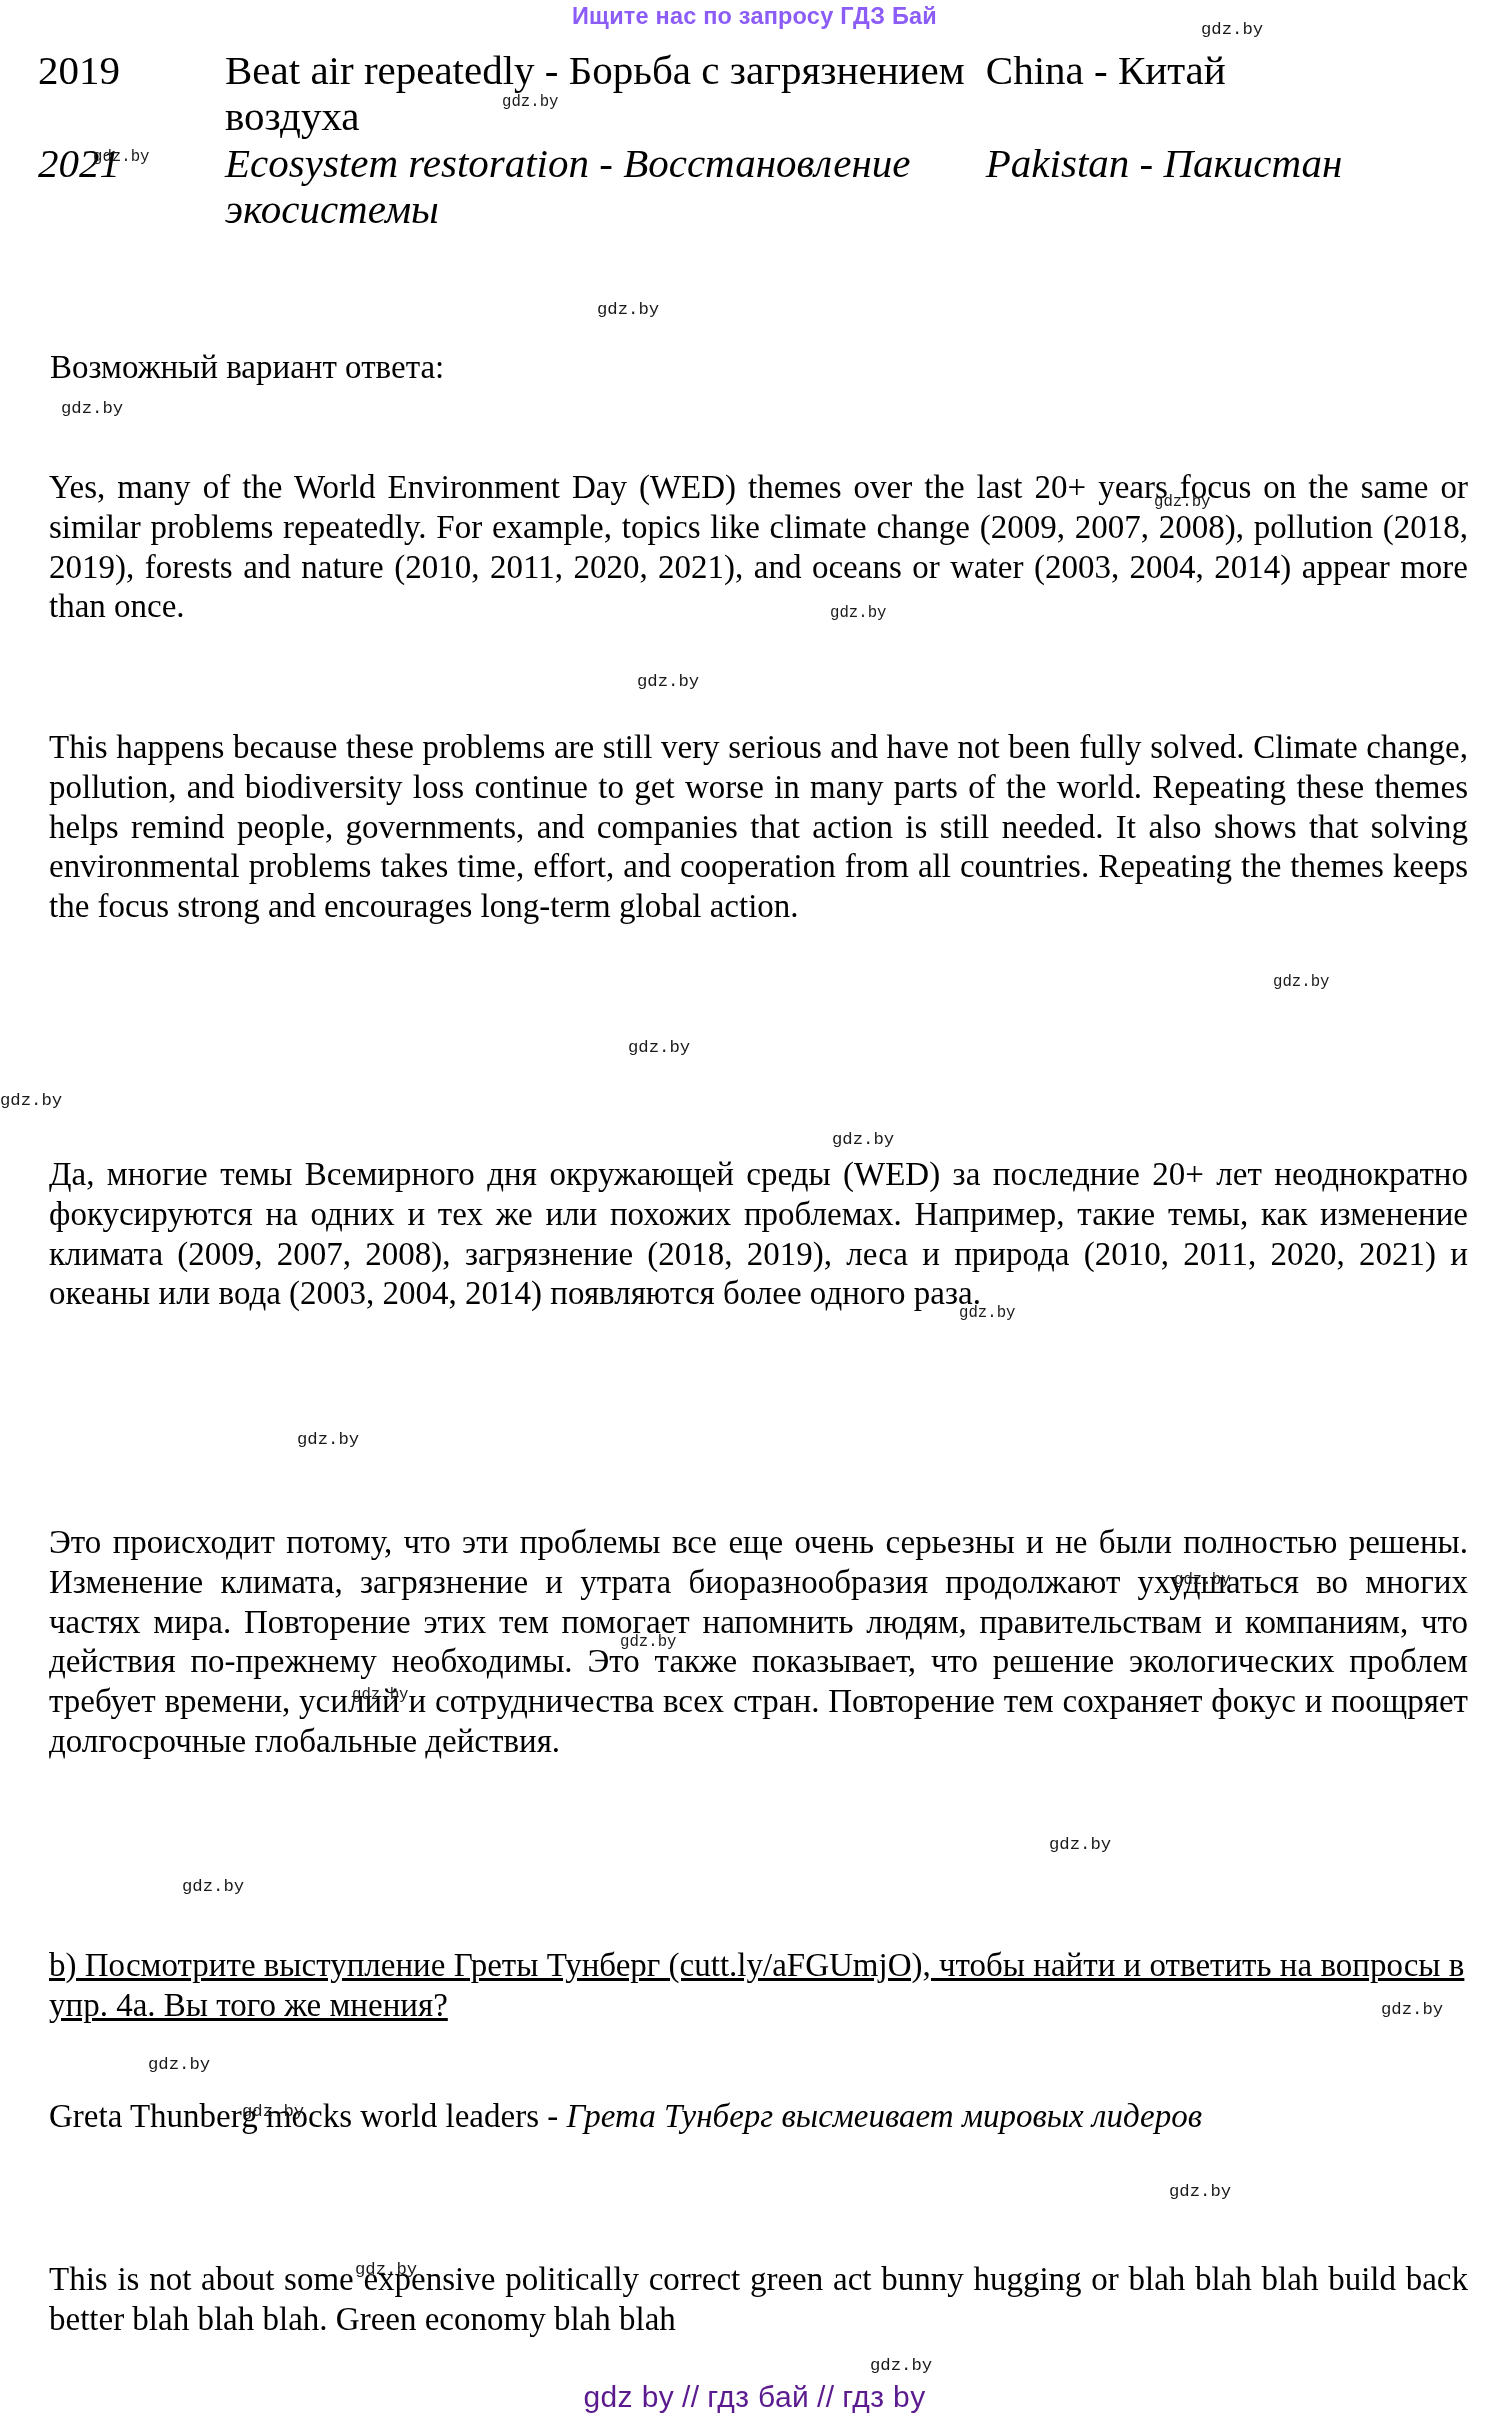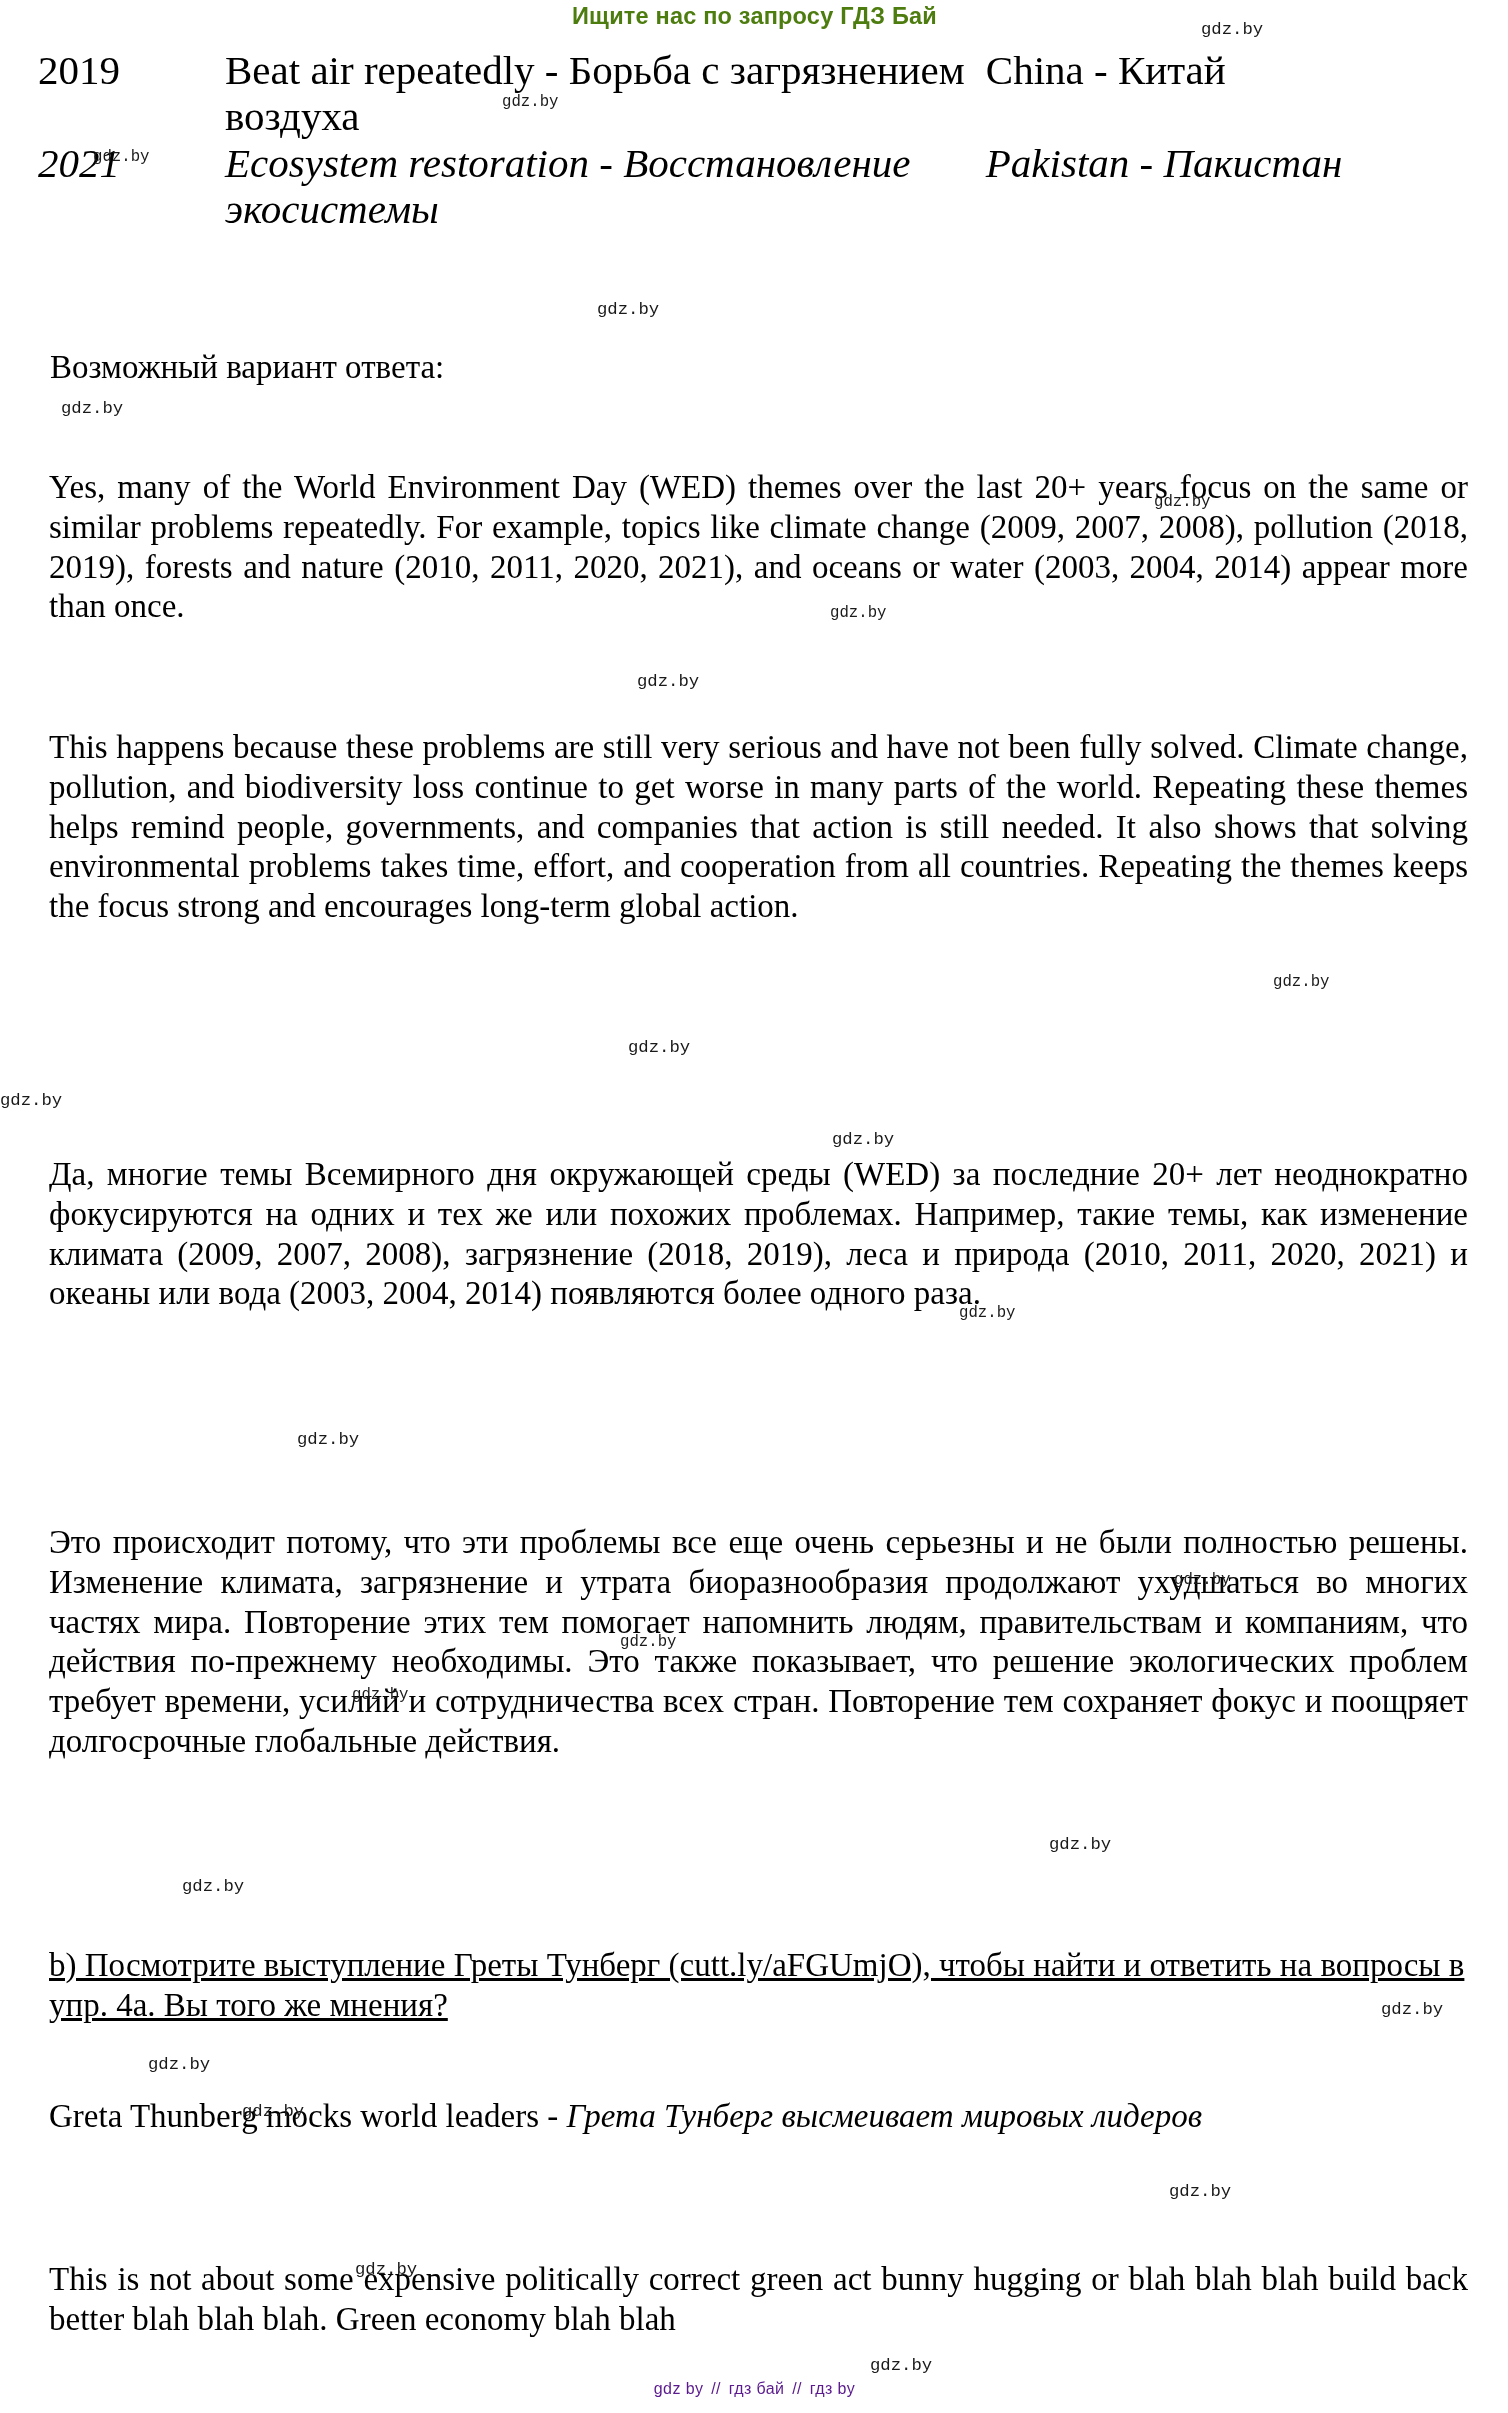--- a/index.html
+++ b/index.html
@@ -31,21 +31,21 @@
   }
 
   
   .promo-footer {
     position: absolute;
     top: 2380px;
     left: 0;
     width: 1509px;
     text-align: center;
     font-family: "Liberation Sans", sans-serif;
-    font-size: 16px;
+    font-size: 30px;
     color: #5b1b8f;
     letter-spacing: 0.4px;
   }
   .promo-footer .sep { padding: 0 7.8px; }
 
   
   .wm {
     position: absolute;
     font-family: Liberation Mono, monospace;
     font-size: 15.7px;
@@ -85,21 +85,21 @@
     position: absolute;
     left: 50px;
     font-size: 33px;
     line-height: 1.2;
   }
   .ital { font-style: italic; }
 </style>
 </head>
 <body>
 
-<div class="promo-header" style="color: #4d7c0f;">Ищите нас по запросу ГДЗ Бай</div>
+<div class="promo-header" style="color: #8b5cf6;">Ищите нас по запросу ГДЗ Бай</div>
 
 <div class="themes-table">
 
   <div class="themes-row" style="min-height:75px;">
     <div class="col-year">2019</div>
     <div class="col-theme">Beat air repeatedly - Борьба с загрязнением воздуха</div>
     <div class="col-host">China - Китай</div>
   </div>
 
 

